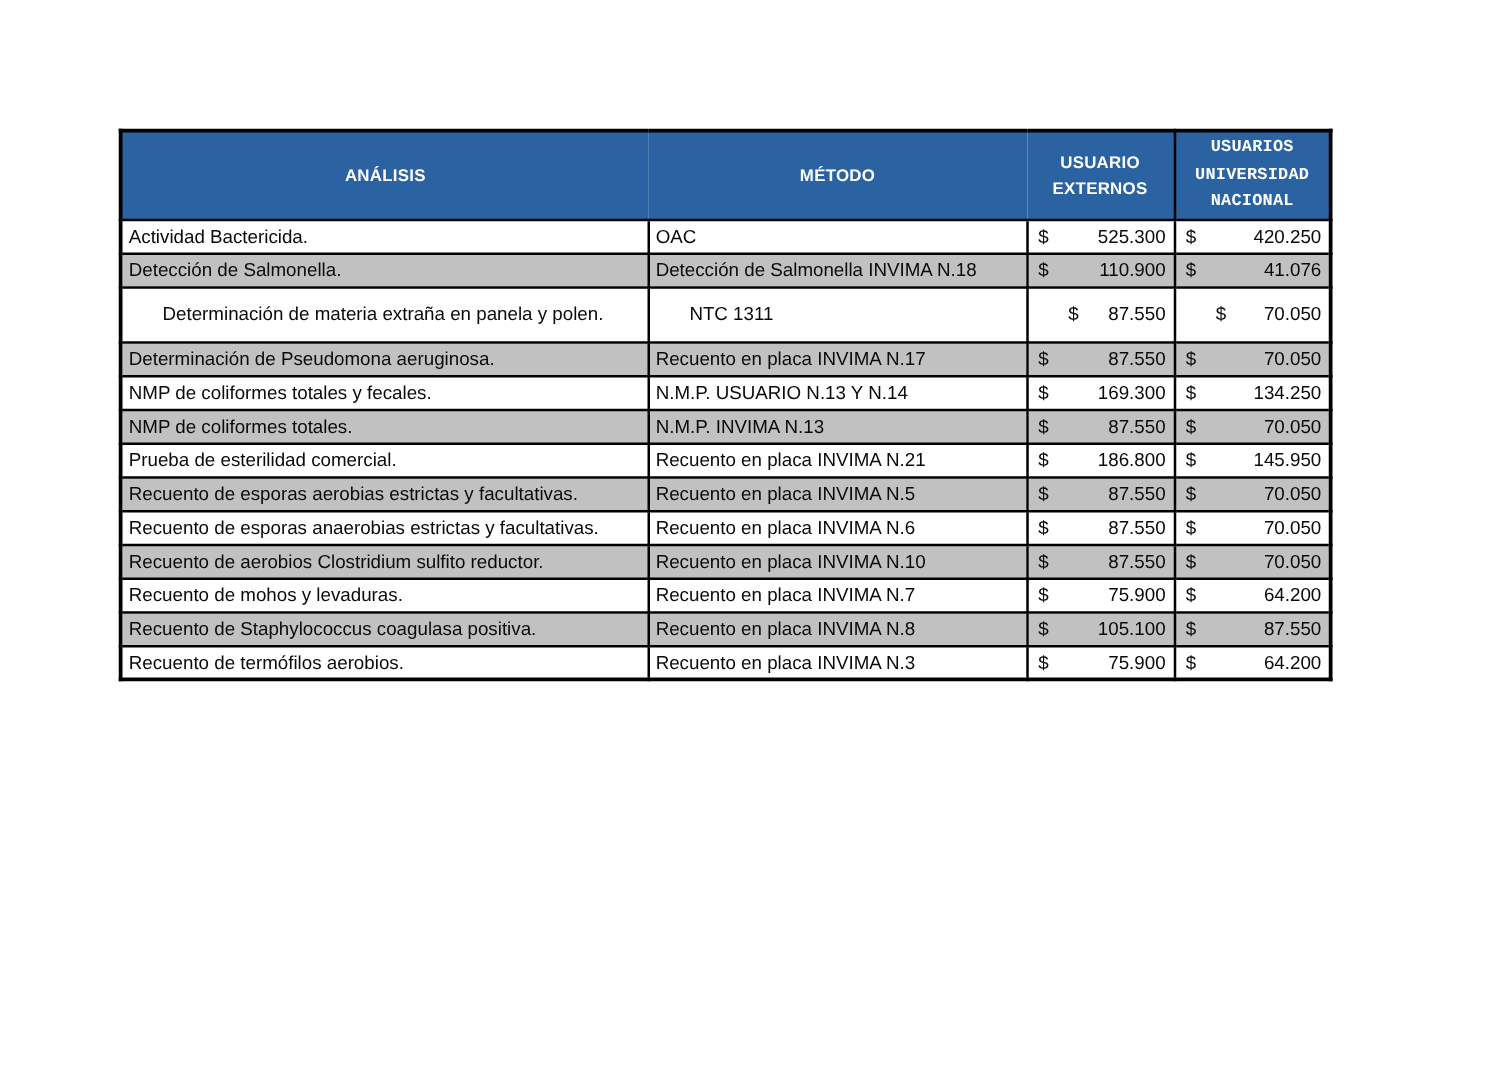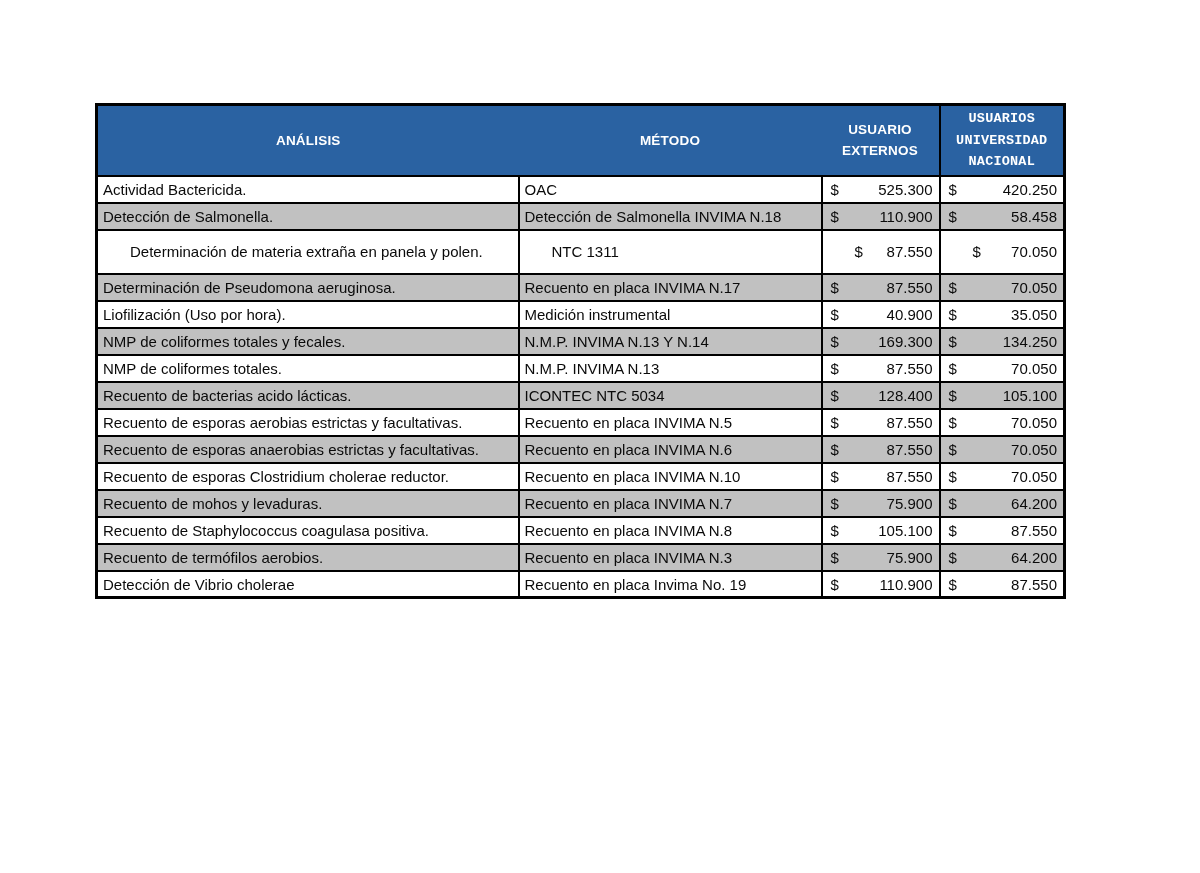--- a/index.html
+++ b/index.html
@@ -124,21 +124,21 @@
           <td class="c-metodo">Detección de Salmonella INVIMA N.18</td>
           <td class="c-price">
             <span class="inner">
               <span class="cur">$</span>
               <span class="amt">110.900</span>
             </span>
           </td>
           <td class="c-price">
             <span class="inner">
               <span class="cur">$</span>
-              <span class="amt">58.458</span>
+              <span class="amt">41.076</span>
             </span>
           </td>
         </tr>
         <tr>
           <td class="c-analisis">Determinación de materia extraña en panela y polen.</td>
           <td class="c-metodo">NTC 1311</td>
           <td class="c-price">
             <span class="inner">
               <span class="cur">$</span>
               <span class="amt">87.550</span>
@@ -161,38 +161,22 @@
             </span>
           </td>
           <td class="c-price">
             <span class="inner">
               <span class="cur">$</span>
               <span class="amt">70.050</span>
             </span>
           </td>
         </tr>
         <tr>
-          <td class="c-analisis">Liofilización (Uso por hora).</td>
-          <td class="c-metodo">Medición instrumental</td>
-          <td class="c-price">
-            <span class="inner">
-              <span class="cur">$</span>
-              <span class="amt">40.900</span>
-            </span>
-          </td>
-          <td class="c-price">
-            <span class="inner">
-              <span class="cur">$</span>
-              <span class="amt">35.050</span>
-            </span>
-          </td>
-        </tr>
-        <tr>
           <td class="c-analisis">NMP de coliformes totales y fecales.</td>
-          <td class="c-metodo">N.M.P. INVIMA N.13 Y N.14</td>
+          <td class="c-metodo">N.M.P. USUARIO N.13 Y N.14</td>
           <td class="c-price">
             <span class="inner">
               <span class="cur">$</span>
               <span class="amt">169.300</span>
             </span>
           </td>
           <td class="c-price">
             <span class="inner">
               <span class="cur">$</span>
               <span class="amt">134.250</span>
@@ -209,32 +193,32 @@
             </span>
           </td>
           <td class="c-price">
             <span class="inner">
               <span class="cur">$</span>
               <span class="amt">70.050</span>
             </span>
           </td>
         </tr>
         <tr>
-          <td class="c-analisis">Recuento de bacterias acido lácticas.</td>
-          <td class="c-metodo">ICONTEC NTC 5034</td>
-          <td class="c-price">
-            <span class="inner">
-              <span class="cur">$</span>
-              <span class="amt">128.400</span>
-            </span>
-          </td>
-          <td class="c-price">
-            <span class="inner">
-              <span class="cur">$</span>
-              <span class="amt">105.100</span>
+          <td class="c-analisis">Prueba de esterilidad comercial.</td>
+          <td class="c-metodo">Recuento en placa INVIMA N.21</td>
+          <td class="c-price">
+            <span class="inner">
+              <span class="cur">$</span>
+              <span class="amt">186.800</span>
+            </span>
+          </td>
+          <td class="c-price">
+            <span class="inner">
+              <span class="cur">$</span>
+              <span class="amt">145.950</span>
             </span>
           </td>
         </tr>
         <tr>
           <td class="c-analisis">Recuento de esporas aerobias estrictas y facultativas.</td>
           <td class="c-metodo">Recuento en placa INVIMA N.5</td>
           <td class="c-price">
             <span class="inner">
               <span class="cur">$</span>
               <span class="amt">87.550</span>
@@ -257,21 +241,21 @@
             </span>
           </td>
           <td class="c-price">
             <span class="inner">
               <span class="cur">$</span>
               <span class="amt">70.050</span>
             </span>
           </td>
         </tr>
         <tr>
-          <td class="c-analisis">Recuento de esporas Clostridium cholerae reductor.</td>
+          <td class="c-analisis">Recuento de aerobios Clostridium sulfito reductor.</td>
           <td class="c-metodo">Recuento en placa INVIMA N.10</td>
           <td class="c-price">
             <span class="inner">
               <span class="cur">$</span>
               <span class="amt">87.550</span>
             </span>
           </td>
           <td class="c-price">
             <span class="inner">
               <span class="cur">$</span>
@@ -317,34 +301,18 @@
           <td class="c-price">
             <span class="inner">
               <span class="cur">$</span>
               <span class="amt">75.900</span>
             </span>
           </td>
           <td class="c-price">
             <span class="inner">
               <span class="cur">$</span>
               <span class="amt">64.200</span>
-            </span>
-          </td>
-        </tr>
-        <tr>
-          <td class="c-analisis">Detección de Vibrio cholerae</td>
-          <td class="c-metodo">Recuento en placa Invima No. 19</td>
-          <td class="c-price">
-            <span class="inner">
-              <span class="cur">$</span>
-              <span class="amt">110.900</span>
-            </span>
-          </td>
-          <td class="c-price">
-            <span class="inner">
-              <span class="cur">$</span>
-              <span class="amt">87.550</span>
             </span>
           </td>
         </tr>
       </tbody>
   </table>
 </div>
 
 </body></html>

